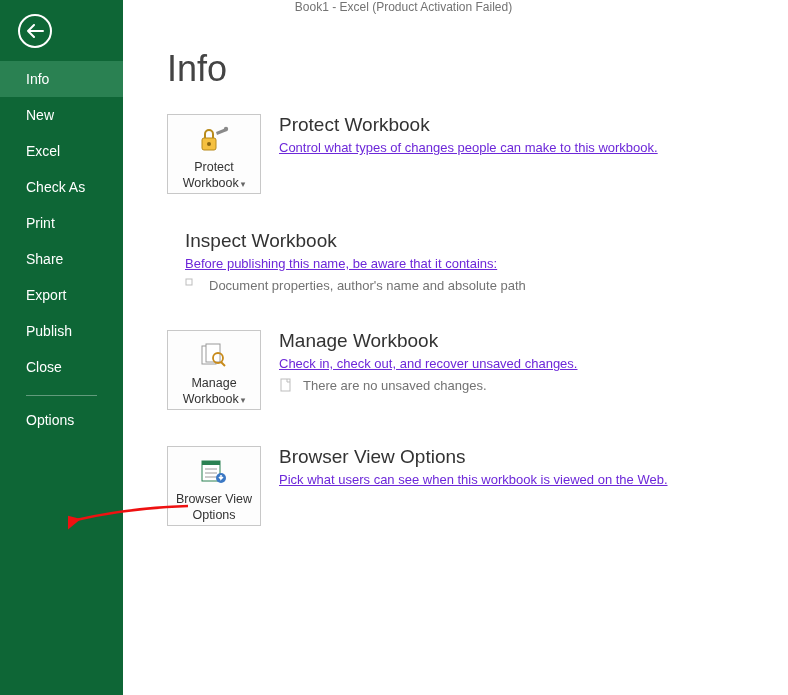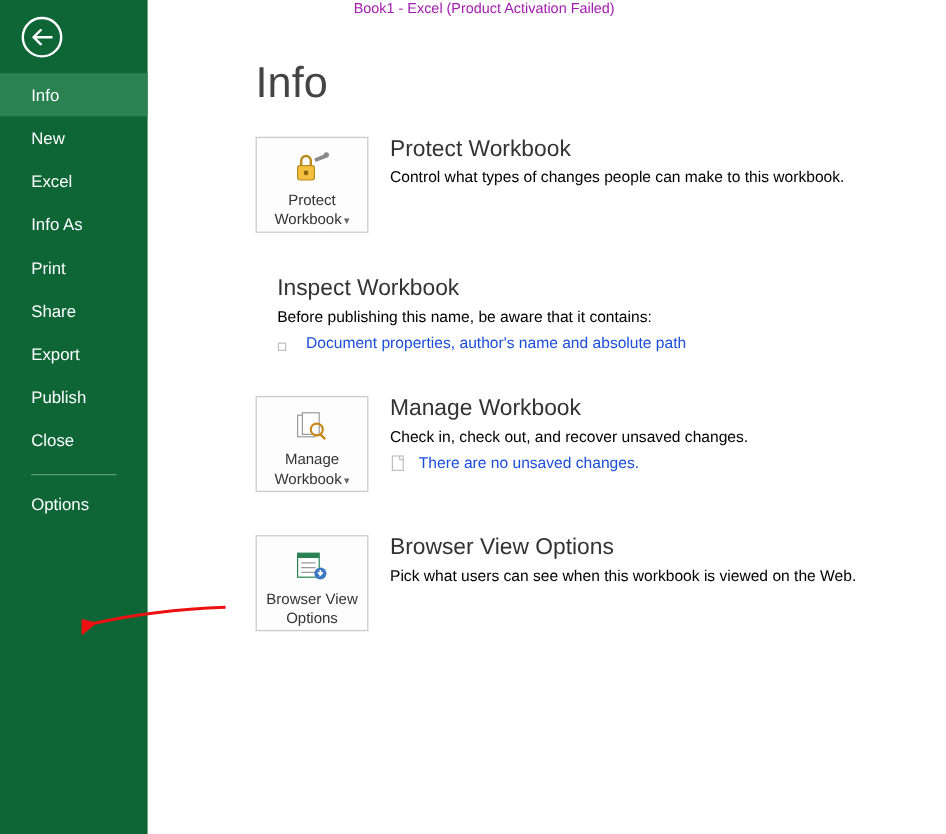--- a/index.html
+++ b/index.html
@@ -12,31 +12,30 @@
     overflow: hidden;
     background: #fff;
     position: relative;
   }
   .titlebar {
     position: absolute;
     top: 0; left: 0; right: 0;
     height: 14px;
     text-align: center;
     font-size: 12px;
-    color: #a21caf;
+    color: #737373;
     padding-top: 0px;
     z-index: 5;
     pointer-events: none;
     margin-left: 19px;
   }
   .app {
     display: flex;
     width: 100%;
     height: 100%;
-    gap: 46px;
   }
   .sidebar {
     width: 123px;
     background: #0e6636;
     color: #fff;
     display: flex;
     flex-direction: column;
     position: relative;
   }
   .back-area {
@@ -102,27 +101,27 @@
   .big-btn .icon { height: 32px; display:flex; align-items:center; justify-content:center; margin-bottom:4px; }
   .big-btn .lbl { font-size: 12.5px; color: #333; line-height: 1.25; }
   .big-btn .lbl .chev { font-size: 9px; color: #666; padding-left: 2px; }
   .info-text { margin-left: 18px; max-width: 480px; }
   .info-text h3 {
     font-size: 19px;
     font-weight: 400;
     color: #333;
     margin-bottom: 4px;
   }
-  .info-text p { font-size: 13px; color: #000000; }
+  .info-text p { font-size: 13px; color: #6d28d9; text-decoration: underline; }
   .sublist { margin-top: 6px; }
   .sublist-row {
     display: flex;
-    align-items: flex-end;
+    align-items: flex-start;
     font-size: 13px;
-    color: #1d4ed8;
+    color: #737373;
     padding: 1px 0;
   }
   .sublist-row .sq {
     width: 8px; height: 8px;
     margin-right: 16px;
   }
   .sublist-row .fileicon {
     width: 14px; height: 14px;
     margin-right: 10px;
   }
@@ -147,21 +146,21 @@
       <div class="back-btn">
         <svg width="18" height="14" viewBox="0 0 18 14">
           <path d="M8 1 L2 7 L8 13 M2 7 H17" stroke="#fff" stroke-width="2" fill="none" stroke-linecap="round" stroke-linejoin="round"></path>
         </svg>
       </div>
     </div>
     <div class="nav">
       <div class="nav-item selected">Info</div>
       <div class="nav-item">New</div>
       <div class="nav-item">Excel</div>
-      <div class="nav-item">Info As</div>
+      <div class="nav-item">Check As</div>
       <div class="nav-item">Print</div>
       <div class="nav-item">Share</div>
       <div class="nav-item">Export</div>
       <div class="nav-item">Publish</div>
       <div class="nav-item">Close</div>
       <div class="nav-sep"></div>
       <div class="nav-item">Options</div>
     </div>
   </div>
 

